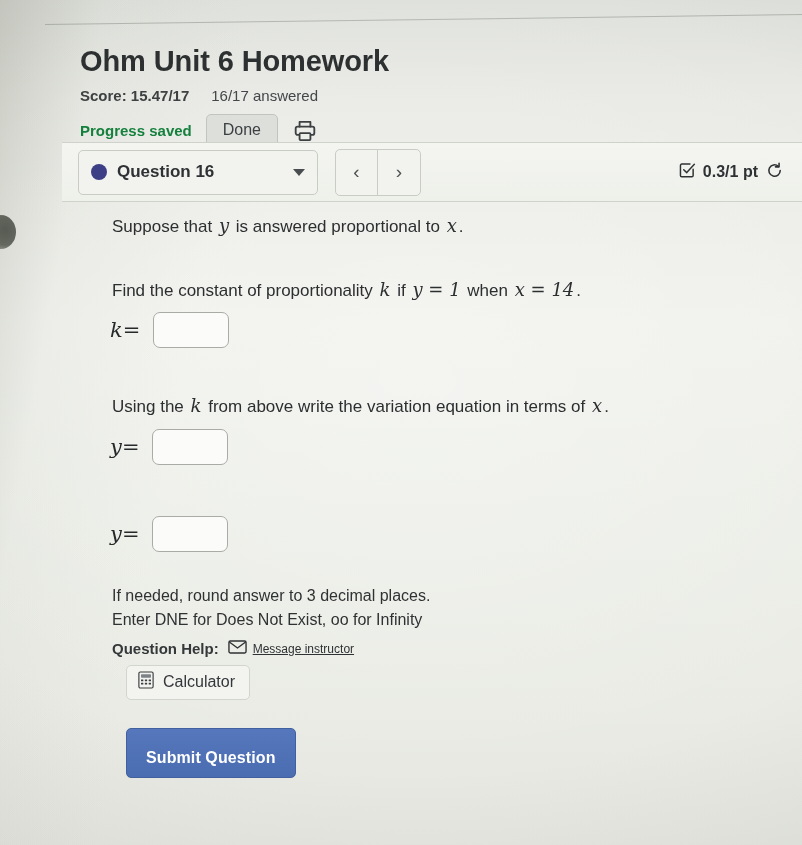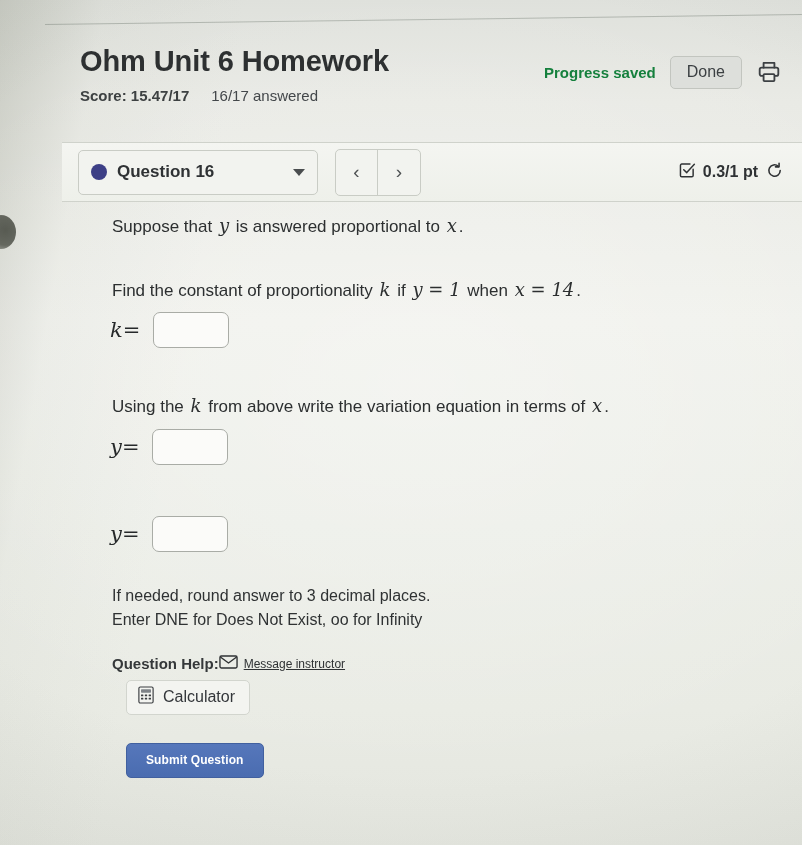--- a/index.html
+++ b/index.html
@@ -56,20 +56,21 @@
     z-index: 3;
   }
 
   
   .header {
     position: absolute;
     left: 0; right: 0; top: 46px;
     padding: 0 20px 0 80px;
     display: flex;
     align-items: flex-start;
+    flex-direction: column;
   }
   .title-block { flex: 1 1 auto; }
   .page-title {
     font-size: 29px;
     font-weight: 700;
     color: #2d3031;
     letter-spacing: -0.1px;
     line-height: 1.05;
     white-space: nowrap;
   }
@@ -252,21 +253,22 @@
   .note {
     font-size: 16px;
     color: #2f3233;
     line-height: 1.55;
     font-weight: 500;
   }
 
   .helprow {
     display: flex;
     align-items: flex-end;
-    margin-top: 22px;
+    margin-top: 7px;
+    gap: 9px;
   }
   .help-label {
     font-size: 15px;
     color: #35383a;
     font-weight: 600;
   }
   .msg-link {
     display: inline-flex;
     align-items: center;
     gap: 6px;
@@ -288,27 +290,27 @@
     padding: 5px 14px 6px 11px;
     font-family: "Liberation Sans", sans-serif;
     font-size: 16px;
     color: #33363a;
     cursor: pointer;
   }
 
   .submit-wrap { margin-top: 28px; margin-left: 14px; }
   .submit-btn {
     font-family: "Liberation Sans", sans-serif;
-    font-size: 12px;
+    font-size: 16px;
     font-weight: 600;
     color: #ffffff;
     background: linear-gradient(180deg, #5677bb 0%, #4a6cb0 100%);
     border: 1px solid #41609f;
     border-radius: 5px;
-    padding: 9px 19px 10px;
+    padding: 20px 19px 10px;
     cursor: pointer;
     letter-spacing: 0.1px;
   }
 </style>
 </head>
 <body>
 
 <div id="screen"></div>
 <div id="scanline"></div>
 <div id="edge-blob"></div>

